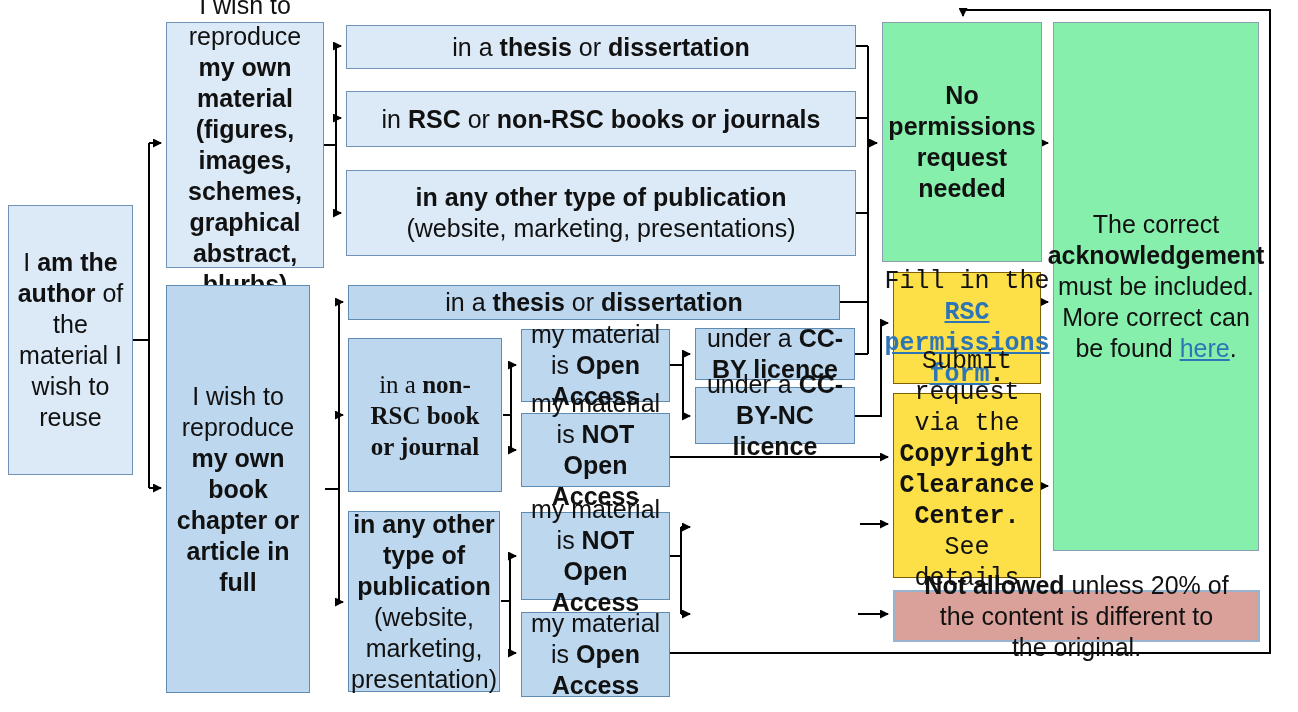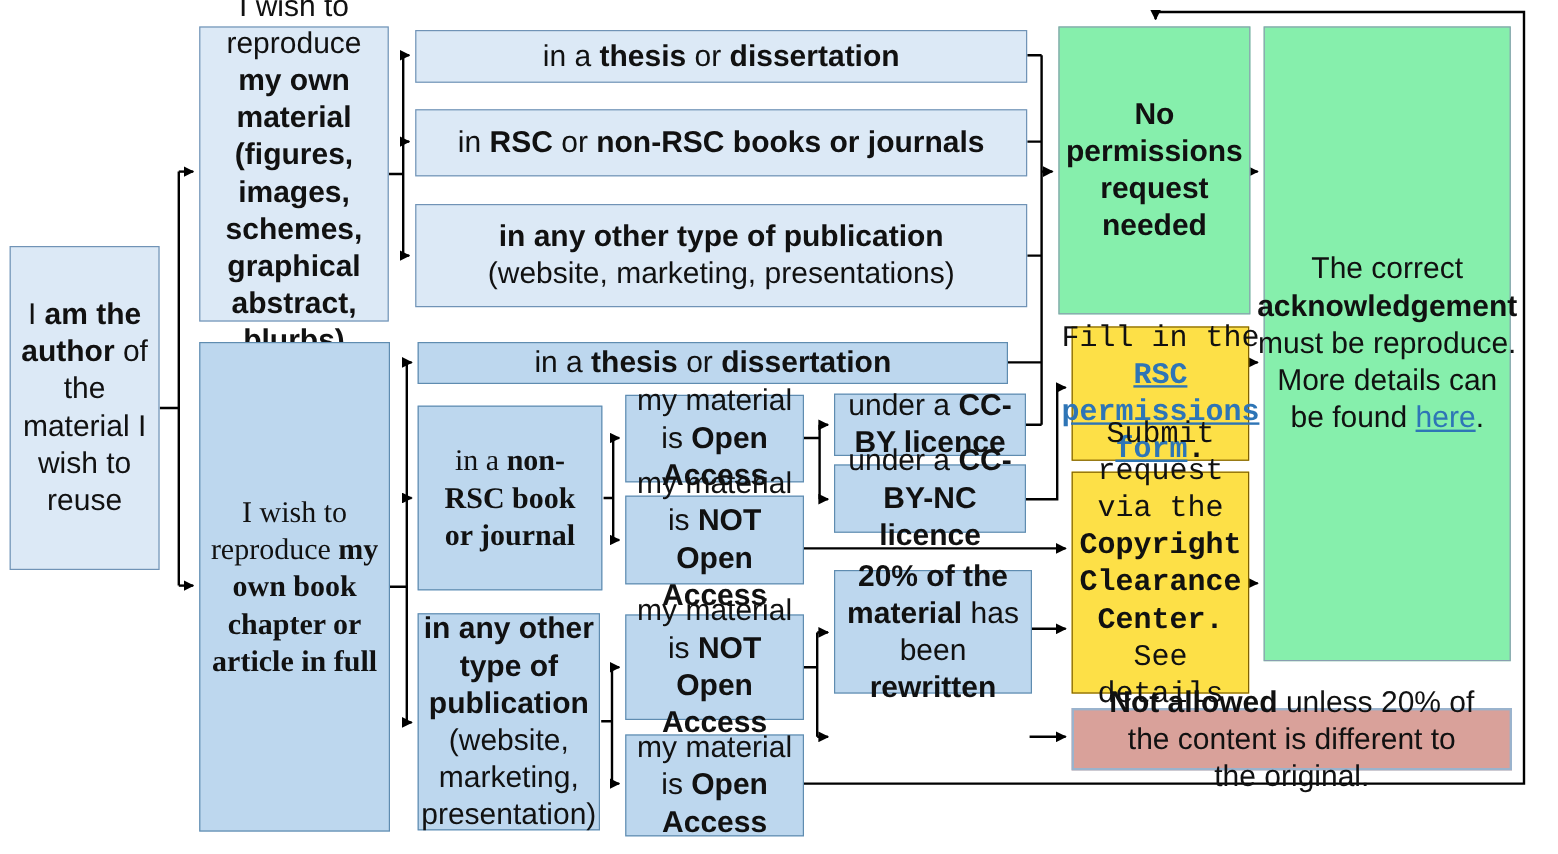--- a/index.html
+++ b/index.html
@@ -134,23 +134,23 @@
       <div class="node light" style="left: 346px; top: 91px; width: 510px; height: 56px; padding: 2px;">
         <span><span>in </span><b>RSC</b><span> or </span><b>non-RSC books or journals</b></span>
       </div>
       <div class="node light" style="left: 346px; top: 170px; width: 510px; height: 86px; padding: 0px 58px;">
         <span><b>in any other type of publication</b><span> (website, marketing, presentations)</span></span>
       </div>
       <div class="node green" style="left: 882px; top: 22px; width: 160px; height: 240px; padding: 20px;">
         <span><b>No permissions request needed</b></span>
       </div>
       <div class="node green" style="left: 1053px; top: 22px; width: 206px; height: 529px; padding: 10px 14px;">
-        <span><span>The correct </span><b>acknowledgement</b><span> must be reproduce. More details can be found </span><span class="link">here</span><span>.</span></span>
+        <span><span>The correct </span><b>acknowledgement</b><span> must be included. More correct can be found </span><span class="link">here</span><span>.</span></span>
       </div>
-      <div class="node mid" style="left: 166px; top: 285px; width: 159px; height: 408px; padding: 8px; font-family: Liberation Serif, serif;">
+      <div class="node mid" style="left: 166px; top: 285px; width: 144px; height: 408px; padding: 8px;">
         <span><span>I wish to reproduce </span><b>my own book chapter or article in full</b></span>
       </div>
       <div class="node mid" style="left: 348px; top: 285px; width: 492px; height: 35px; padding: 2px;">
         <span><span>in a </span><b>thesis</b><span> or </span><b>dissertation</b></span>
       </div>
       <div class="node mid" style="left: 348px; top: 338px; width: 154px; height: 154px; padding: 8px; font-family: Liberation Serif, serif;">
         <span><span>in a </span><b>non-RSC book or journal</b></span>
       </div>
       <div class="node mid" style="left: 521px; top: 329px; width: 149px; height: 73px; padding: 2px 6px;">
         <span><span>my material is </span><b>Open Access</b></span>
@@ -163,23 +163,20 @@
       </div>
       <div class="node mid" style="left: 695px; top: 387px; width: 160px; height: 57px; padding: 2px;">
         <span><span>under a </span><b>CC-BY-NC licence</b></span>
       </div>
       <div class="node yellow" style="left: 893px; top: 272px; width: 148px; height: 112px; padding: 4px;">
         <span><span>Fill in the </span><b class="link">RSC permissions form</b><b>.</b></span>
       </div>
       <div class="node yellow" style="left: 893px; top: 393px; width: 148px; height: 185px; padding: 4px 8px;">
         <span><span>Submit request via the </span><b>Copyright Clearance Center.</b><span> See details </span><span class="link">here</span><span>.</span></span>
       </div>
-      <div class="node mid" style="left: 695px; top: 475px; width: 165px; height: 103px; padding: 4px;">
-        <span><b>20% of the material</b><span> has been </span><b>rewritten</b></span>
-      </div>
       <div class="node mid" style="left: 521px; top: 512px; width: 149px; height: 88px; padding: 2px 6px;">
         <span><span>my material is </span><b>NOT Open Access</b></span>
       </div>
       <div class="node mid" style="left: 521px; top: 612px; width: 149px; height: 85px; padding: 2px 6px;">
         <span><span>my material is </span><b>Open Access</b></span>
       </div>
       <div class="node mid" style="left: 348px; top: 511px; width: 152px; height: 181px; padding: 4px 6px;">
         <span><b>in any other type of publication</b><span> (website, marketing, presentation)</span></span>
       </div>
       <div class="node pink" style="left: 893px; top: 590px; width: 367px; height: 52px; padding: 2px 24px;">

